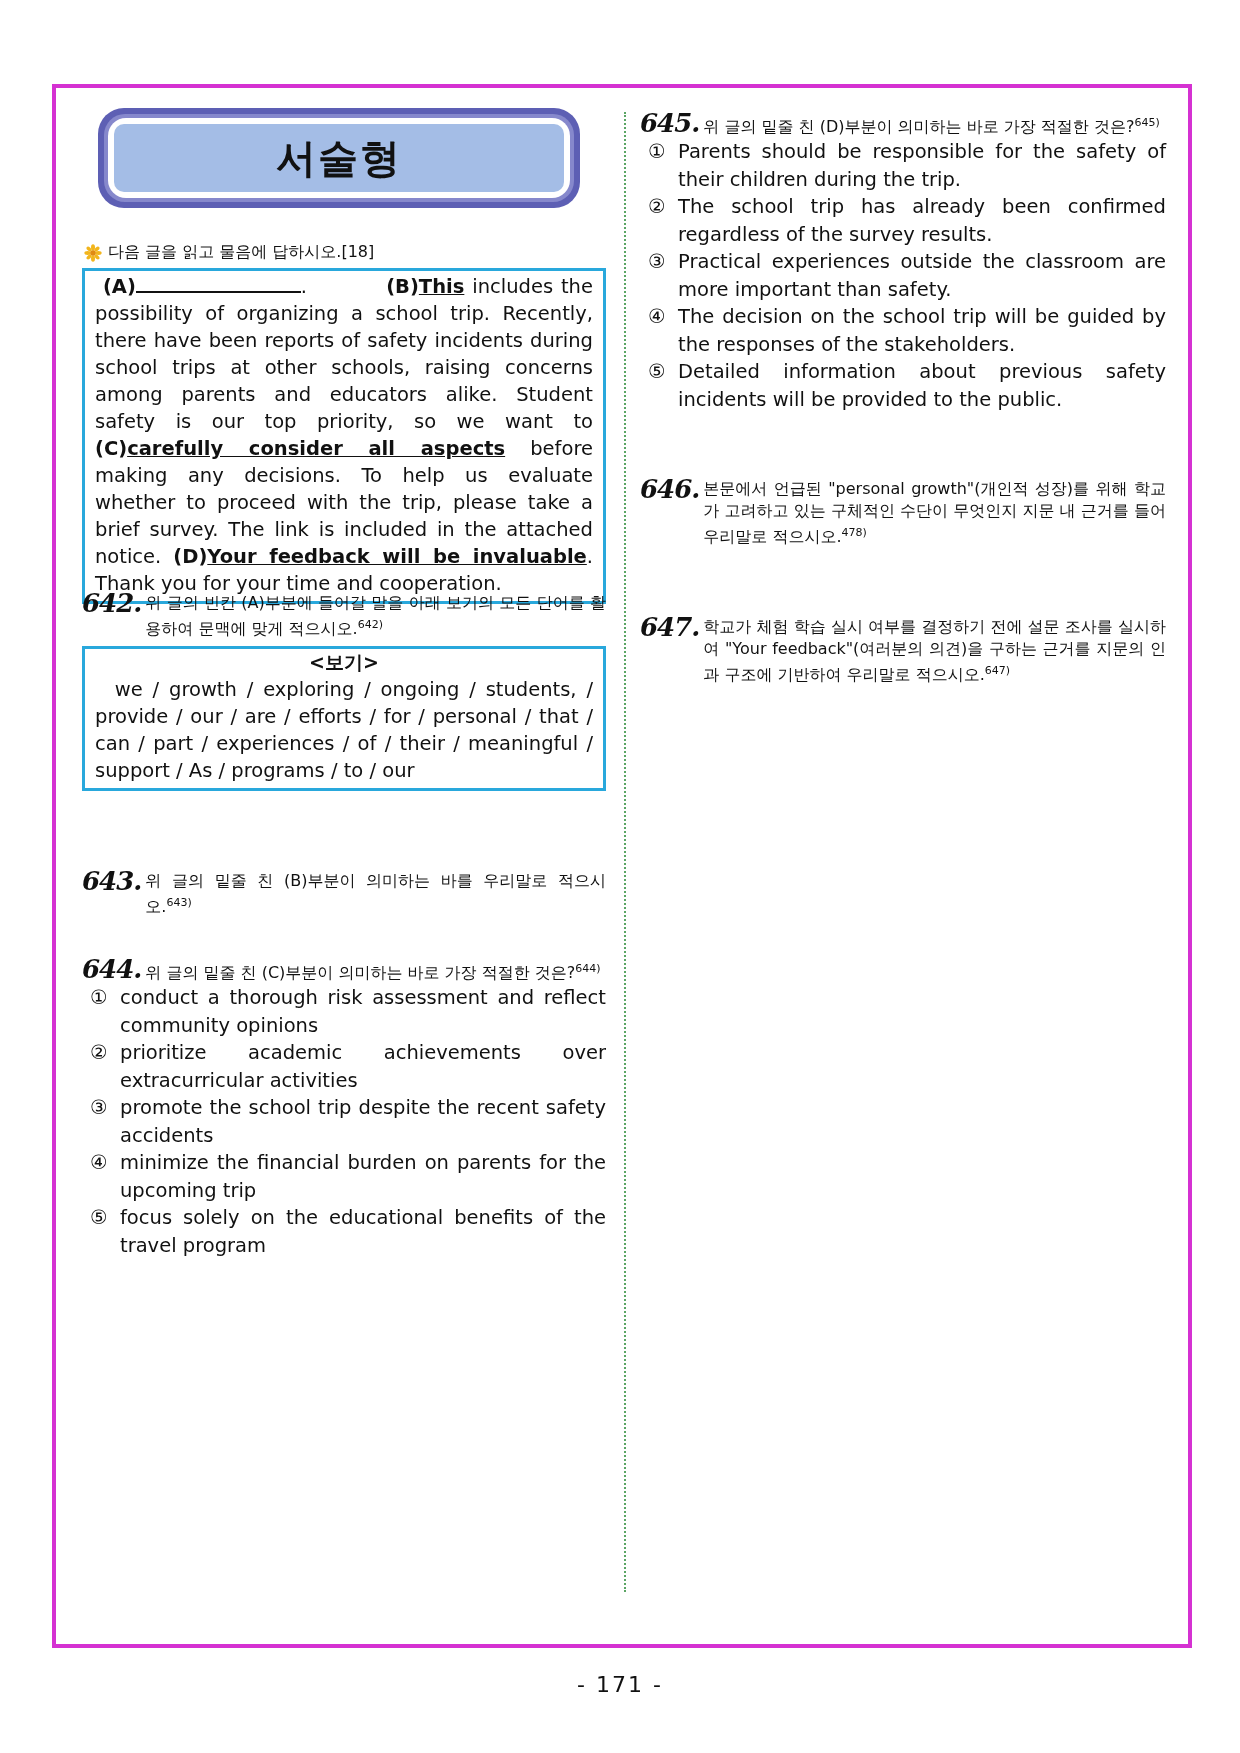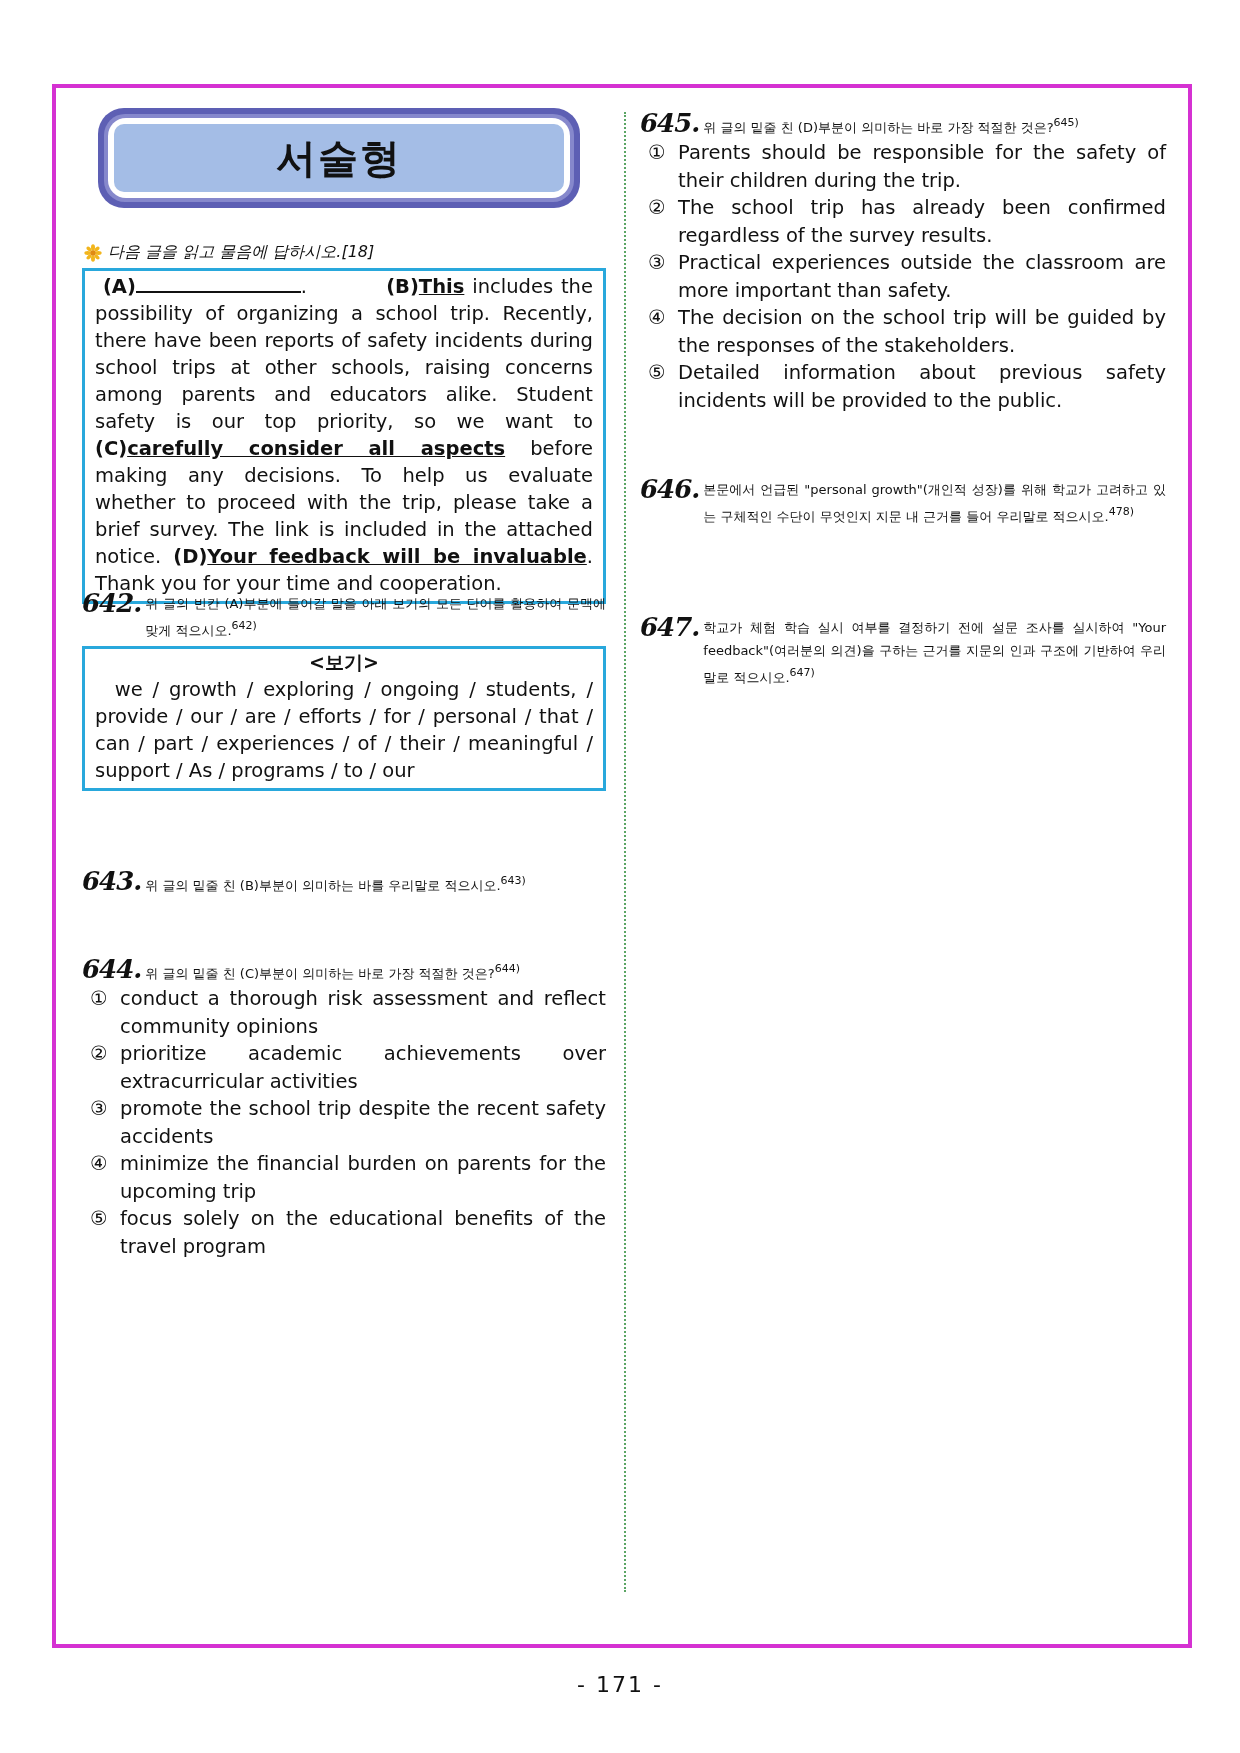--- a/index.html
+++ b/index.html
@@ -14,35 +14,35 @@
   .banner { position: absolute; left: 98px; top: 108px; width: 482px; height: 100px;
             border-radius: 26px; background: #5d5fb4; box-sizing: border-box; padding: 6px; }
   .banner-ring1 { width: 100%; height: 100%; border-radius: 21px; background: #8688cc; padding: 4px; box-sizing: border-box; }
   .banner-ring2 { width: 100%; height: 100%; border-radius: 18px; background: #ffffff; padding: 3px; box-sizing: border-box; }
   .banner-ring3 { width: 100%; height: 100%; border-radius: 25px; background: #5eead4; padding: 0; box-sizing: border-box; }
   .banner-ring4 { width: 100%; height: 100%; border-radius: 13px; background: #ffffff; padding: 3px; box-sizing: border-box; }
   .banner-inner { width: 100%; height: 100%; border-radius: 10px; background: #a4bde6;
                   display: flex; align-items: center; justify-content: center; }
   .banner-title { font-size: 40px; font-weight: bold; color: #111; letter-spacing: 2px; }
 
-  .instr { position: absolute; left: 84px; top: 242px; font-size: 16px; display: flex; align-items: center; gap: 6px; font-style: italic; }
+  .instr { position: absolute; left: 84px; top: 242px; font-size: 16px; display: flex; align-items: center; gap: 6px; }
   .flower { width: 18px; height: 18px; display: inline-block; }
 
   .passage { position: absolute; left: 82px; top: 268px; width: 524px; box-sizing: border-box;
              border: 3px solid #29a8dc; padding: 2px 10px 4px 10px;
              font-family: "DejaVu Sans", sans-serif; font-size: 19.5px; line-height: 27px;
              text-align: justify; }
   .passage b { font-weight: bold; }
   .u { text-decoration: underline; }
   .blank { display: inline-block; width: 165px; border-bottom: 2px solid #111; height: 18px; vertical-align: baseline; }
 
   .q { position: absolute; font-size: 16px; line-height: 22px; }
   .qnum { font-family: "DejaVu Serif", "Liberation Serif", serif; font-weight: bold; font-style: italic;
           font-size: 26px; letter-spacing: -1px; margin-right: 4px; }
-  .qtext { font-size: 13px; }
+  .qtext { font-size: 16px; }
   .sup { font-size: 11px; vertical-align: super; }
   .qhead { display: flex; align-items: flex-start; }
   .qhead .qbody { flex: 1; text-align: justify; }
 
   .bogi { position: absolute; left: 82px; top: 646px; width: 524px; box-sizing: border-box;
           border: 3px solid #29a8dc; padding: 0 10px 4px 10px; font-size: 19.5px; line-height: 27px; text-align: justify; }
   .bogi-title { text-align: center; font-weight: bold; font-size: 19px; }
 
   .choices { font-size: 19.5px; line-height: 27.5px; }
   .choice { display: flex; text-align: justify; }

